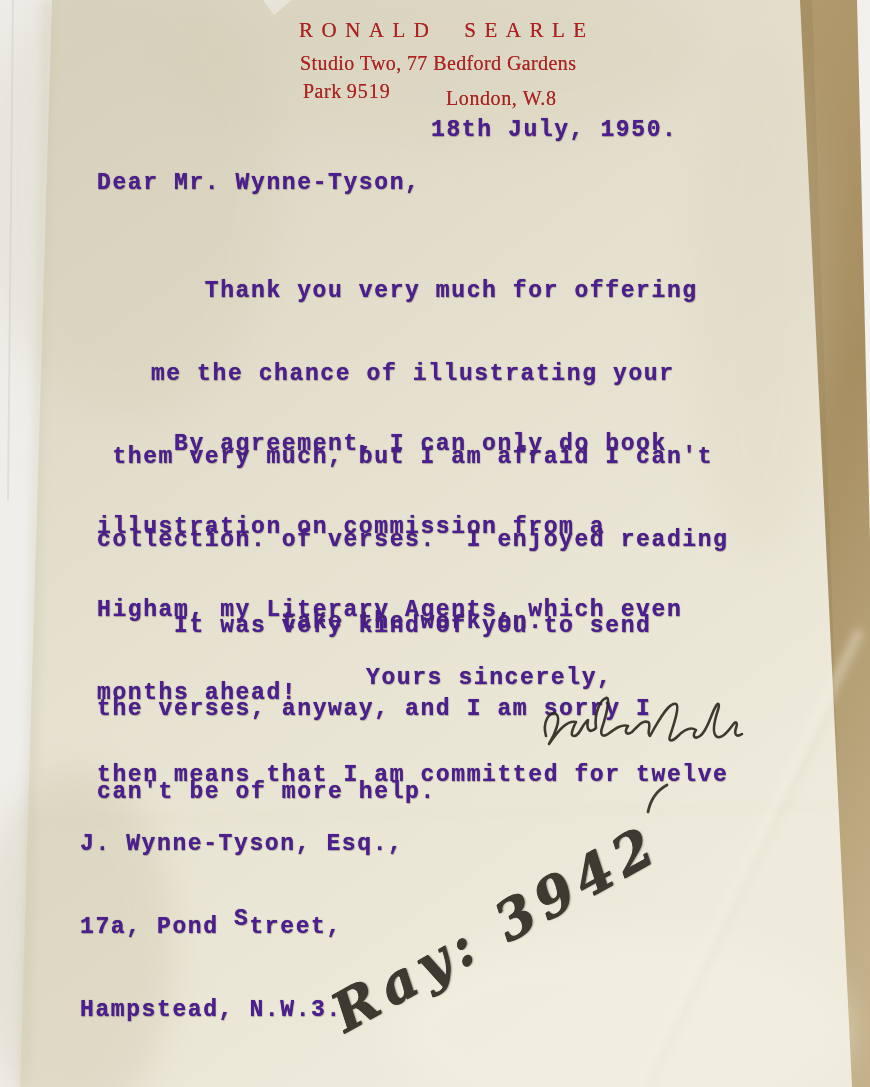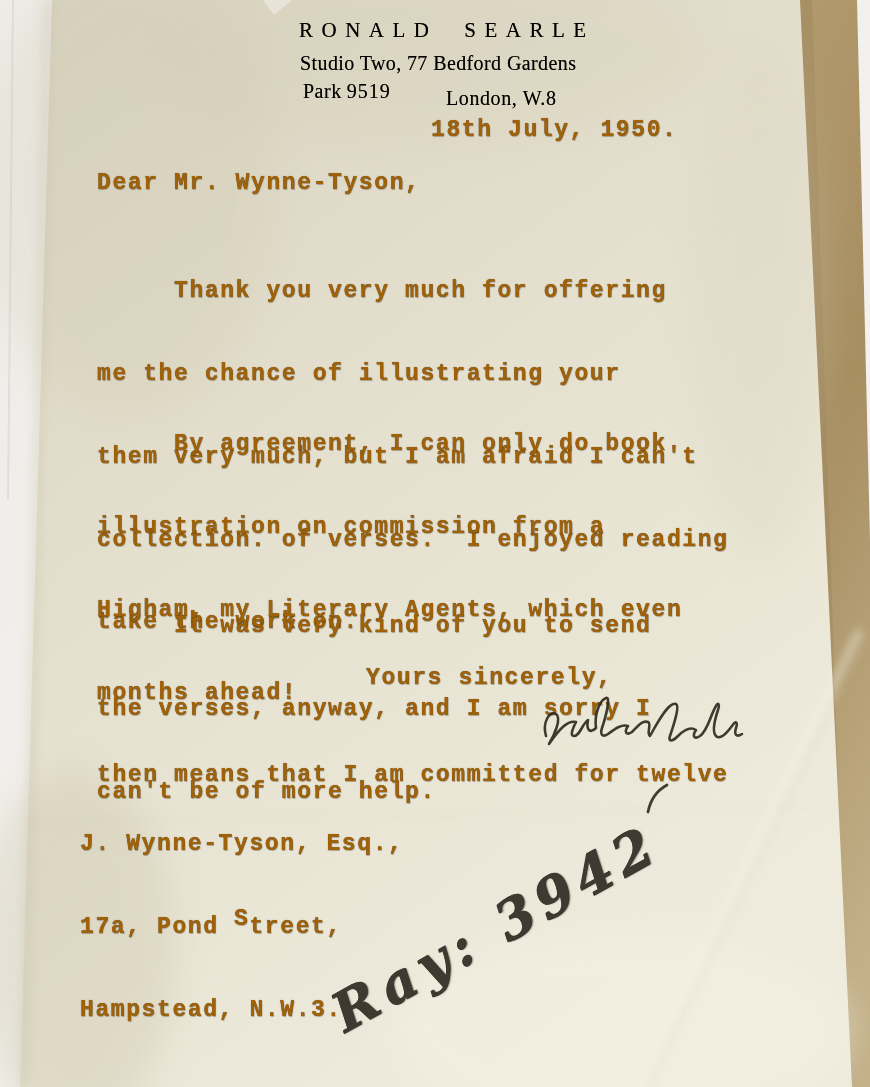--- a/index.html
+++ b/index.html
@@ -14,43 +14,43 @@
   .content { position: absolute; left: 0; top: 0; width: 870px; height: 1087px; }
 
   
   .mono {
     position: absolute;
     font-family: "Liberation Mono", "DejaVu Sans Mono", monospace;
     font-weight: bold;
     font-size: 23px;
     line-height: 27.6px;
     letter-spacing: 1.6px;
-    color: #a16207;
+    color: #4c1d95;
     white-space: pre;
     text-shadow: 0 0 0.8px rgba(52,46,36,0.85), 0.6px 0.6px 0.8px rgba(52,46,36,0.30);
   }
 
   
   .serif {
     position: absolute;
     font-family: "Liberation Serif", "DejaVu Serif", serif;
-    color: #000000;
+    color: #b91c1c;
     white-space: pre;
     text-shadow: 0 0 0.5px rgba(62,55,38,0.7);
   }
   .lh-name { left: 299px; top: 18px; font-size: 21px; letter-spacing: 8.5px; word-spacing: 13px; }
   .lh-addr1 { left: 300px; top: 52px; font-size: 20px; letter-spacing: 0.4px; font-family: Liberation Serif, serif; }
   .lh-phone { left: 303px; top: 80px; font-size: 20px; }
   .lh-phone .exch { letter-spacing: 0.5px; }
   .lh-phone .num { font-style: normal; letter-spacing: 1px; }
   .lh-addr2 { left: 446px; top: 79px; font-size: 20px; letter-spacing: 0.6px; margin-top: 8px; }
 
   .date-line { left: 431px; top: 117px; }
   .salutation { left: 97px; top: 170px; }
-  .para-1 { left: 97px; top: 223px; }
+  .para-1 { left: 97px; top: 223px; text-align: center; }
   .para-2 { left: 97px; top: 376px; }
   .para-3 { left: 97px; top: 558px; }
   .closing { left: 318px; top: 665px; margin-left: 48px; }
   .recipient { left: 80px; top: 776px; }
   .raised { position: relative; top: -8px; }
 
   .signature-wrap { position: absolute; left: 538px; top: 686px; width: 235px; height: 72px; }
   .pen-tick-wrap { position: absolute; left: 640px; top: 778px; width: 44px; height: 40px; }
 
   .annotation {

